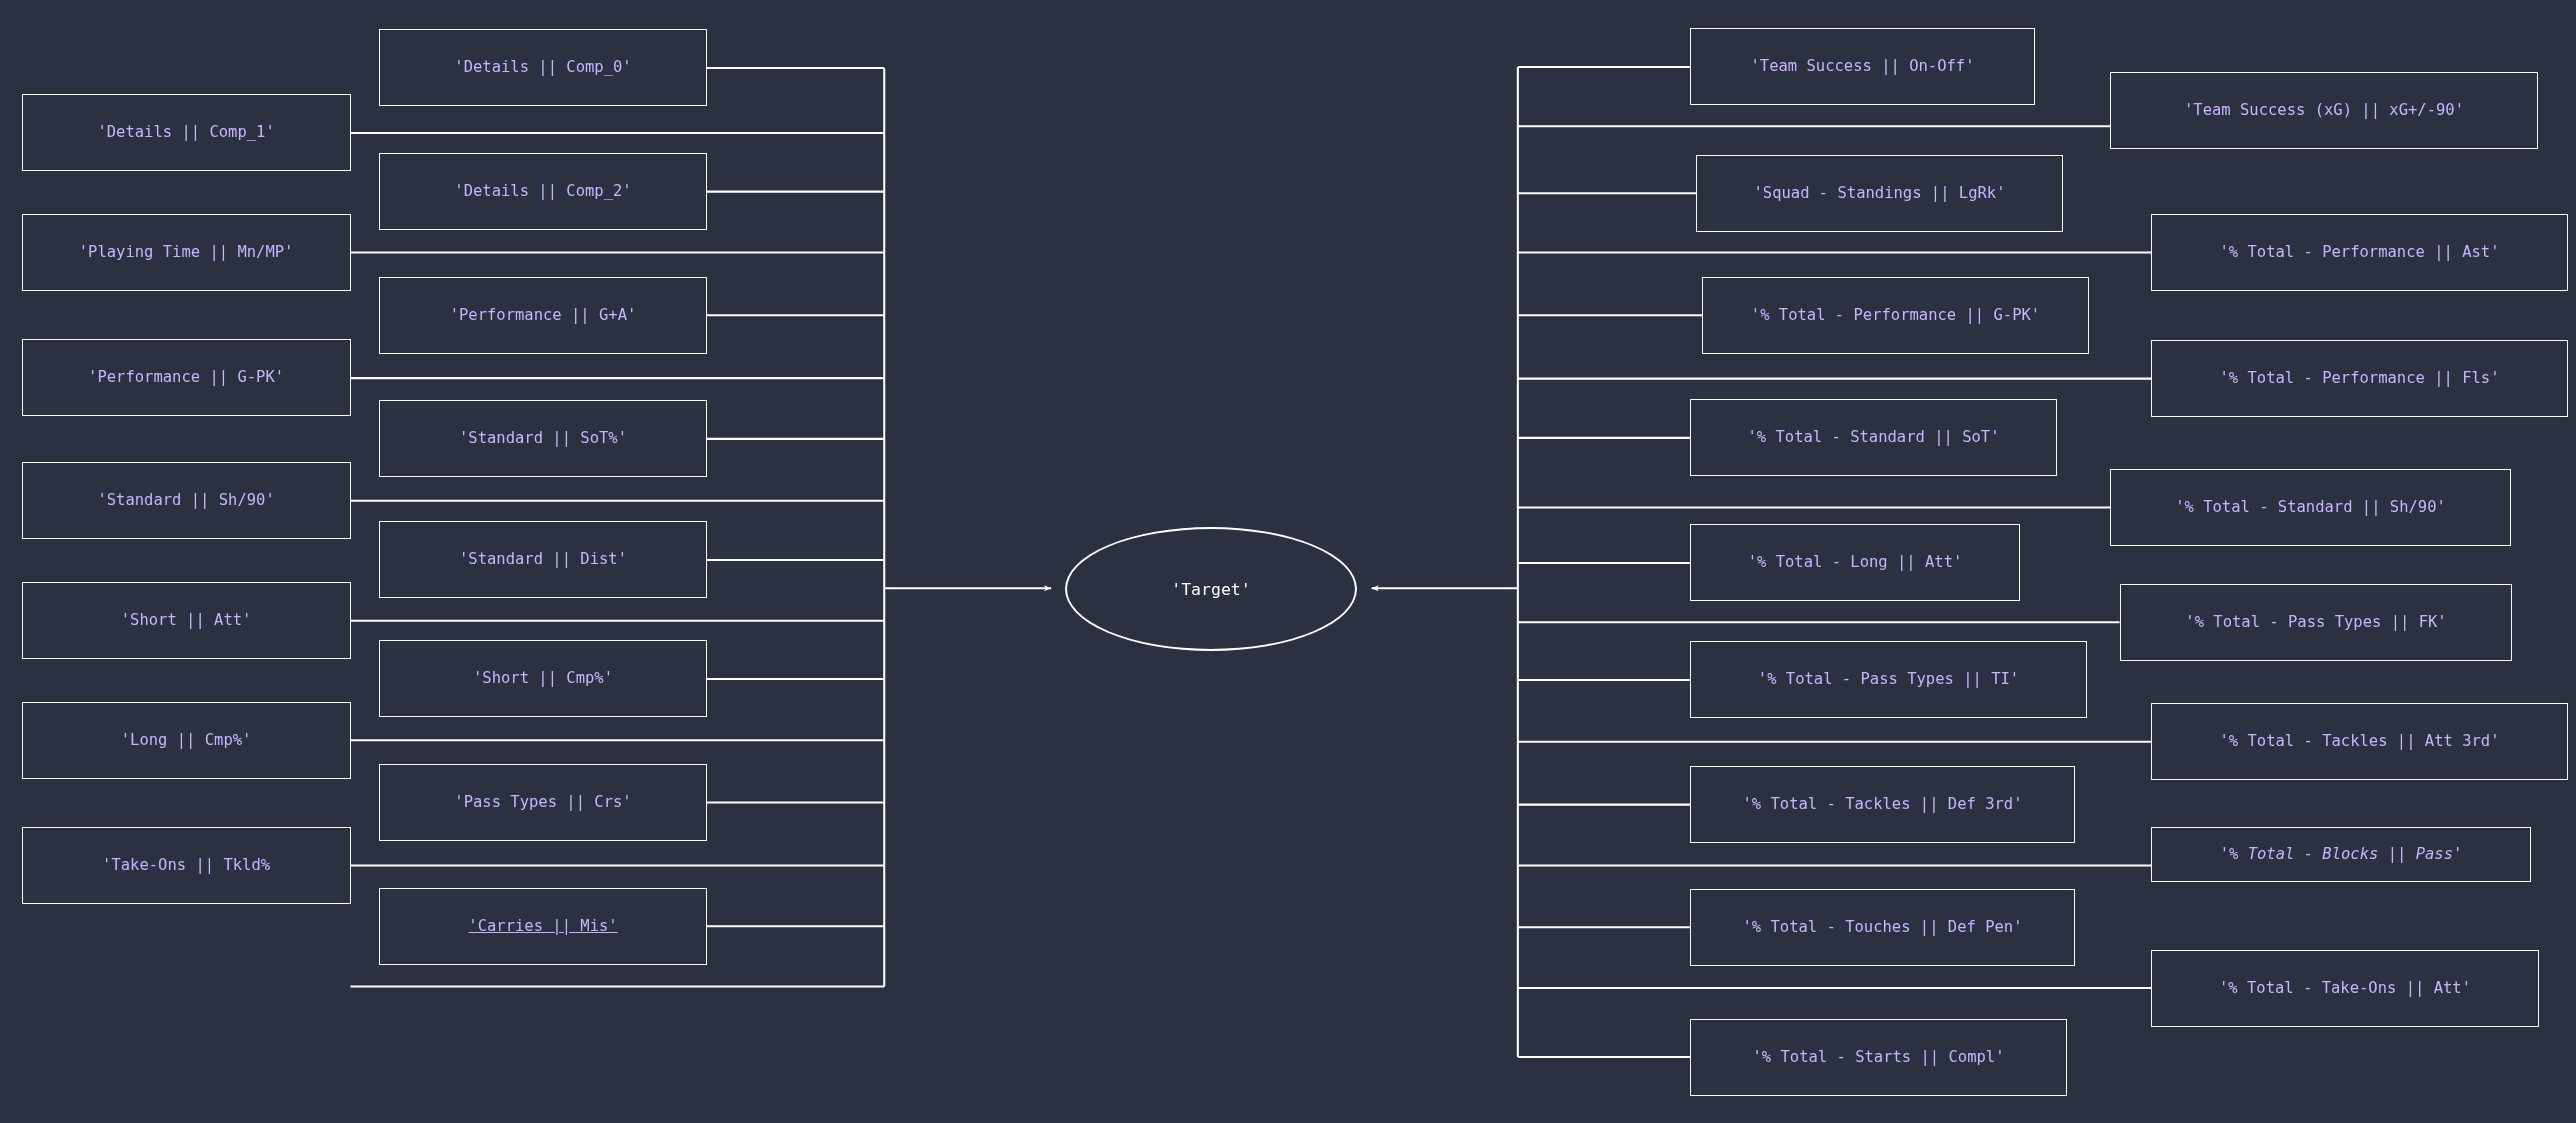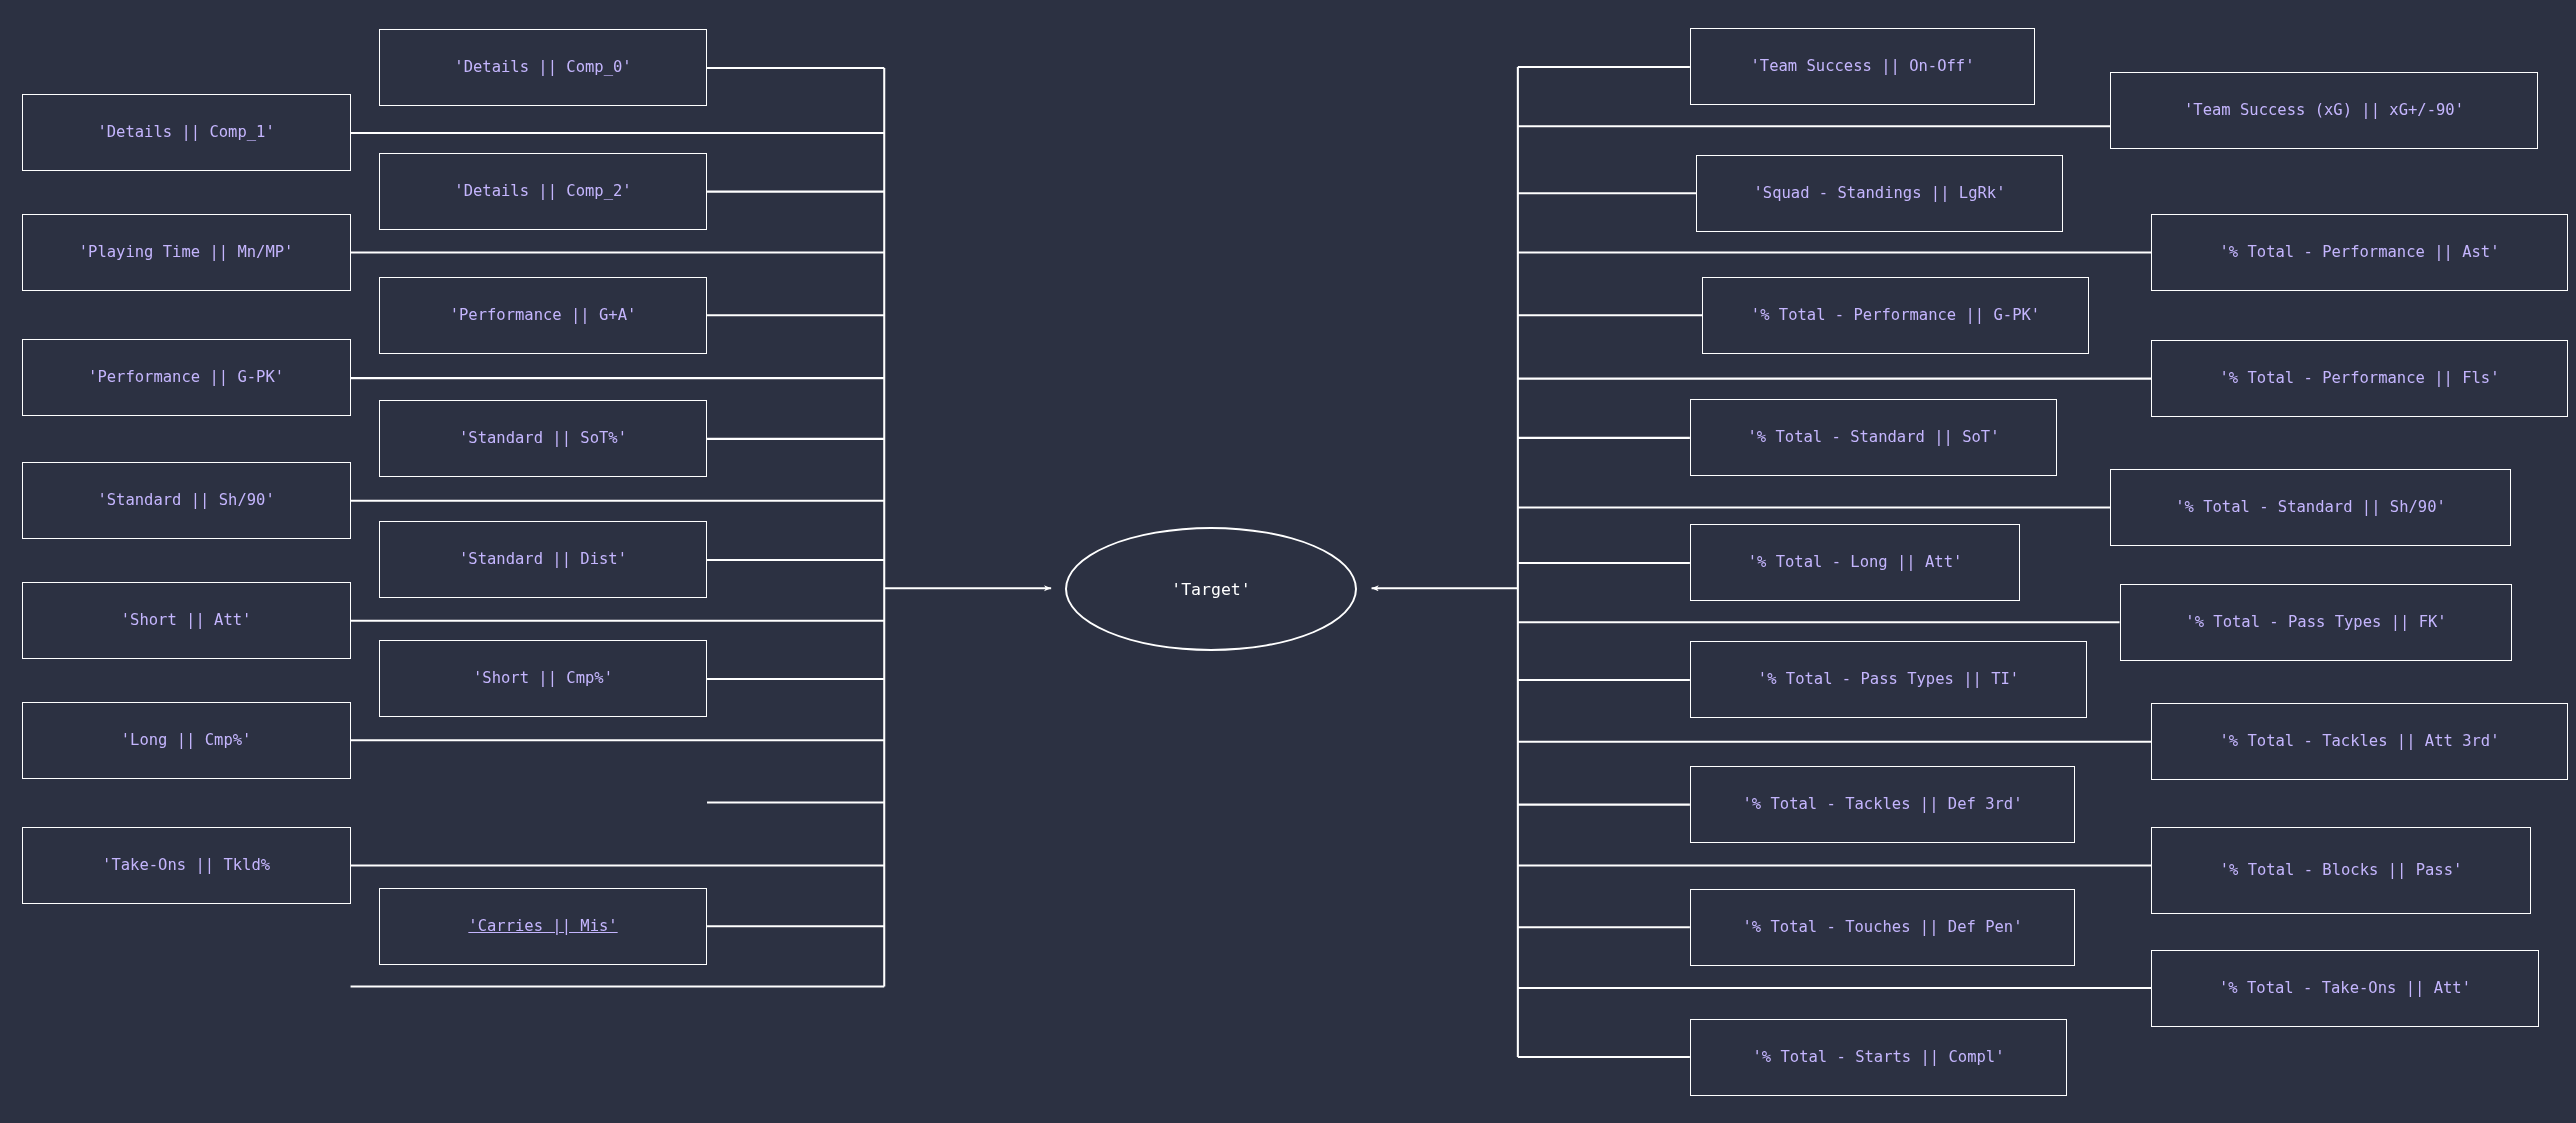--- a/index.html
+++ b/index.html
@@ -140,20 +140,23 @@
   </div>
   <div class="node" style="left:379px;top:400px;width:328px;height:77px;">
     <span>'Standard || SoT%'</span>
   </div>
   <div class="node" style="left:379px;top:521px;width:328px;height:77px;">
     <span>'Standard || Dist'</span>
   </div>
   <div class="node" style="left:379px;top:640px;width:328px;height:77px;">
     <span>'Short || Cmp%'</span>
   </div>
+  <div class="node" style="left:379px;top:764px;width:328px;height:77px;">
+    <span>'Pass Types || Crs'</span>
+  </div>
   <div class="node" style="left:379px;top:888px;width:328px;height:77px;text-decoration:underline;">
     <span>'Carries || Mis'</span>
   </div>
 
   <div class="ellipse" style="left:1065px;top:527px;width:292px;height:124px;">
     <span>'Target'</span>
   </div>
 
   <div class="node" style="left:1690px;top:28px;width:345px;height:77px;">
     <span>'Team Success || On-Off'</span>
@@ -194,21 +197,21 @@
   </div>
   <div class="node" style="left:2110px;top:469px;width:401px;height:77px;">
     <span>'% Total - Standard || Sh/90'</span>
   </div>
   <div class="node" style="left:2120px;top:584px;width:392px;height:77px;">
     <span>'% Total - Pass Types || FK'</span>
   </div>
   <div class="node" style="left:2151px;top:703px;width:417px;height:77px;">
     <span>'% Total - Tackles || Att 3rd'</span>
   </div>
-  <div class="node" style="left:2151px;top:827px;width:380px;height:87px;">
+  <div class="node" style="left:2151px;top:827px;width:380px;height:55px;font-style:italic;">
     <span>'% Total - Blocks || Pass'</span>
   </div>
   <div class="node" style="left:2151px;top:950px;width:388px;height:77px;">
     <span>'% Total - Take-Ons || Att'</span>
   </div>
 
 </div>
 
 
 </body></html>

